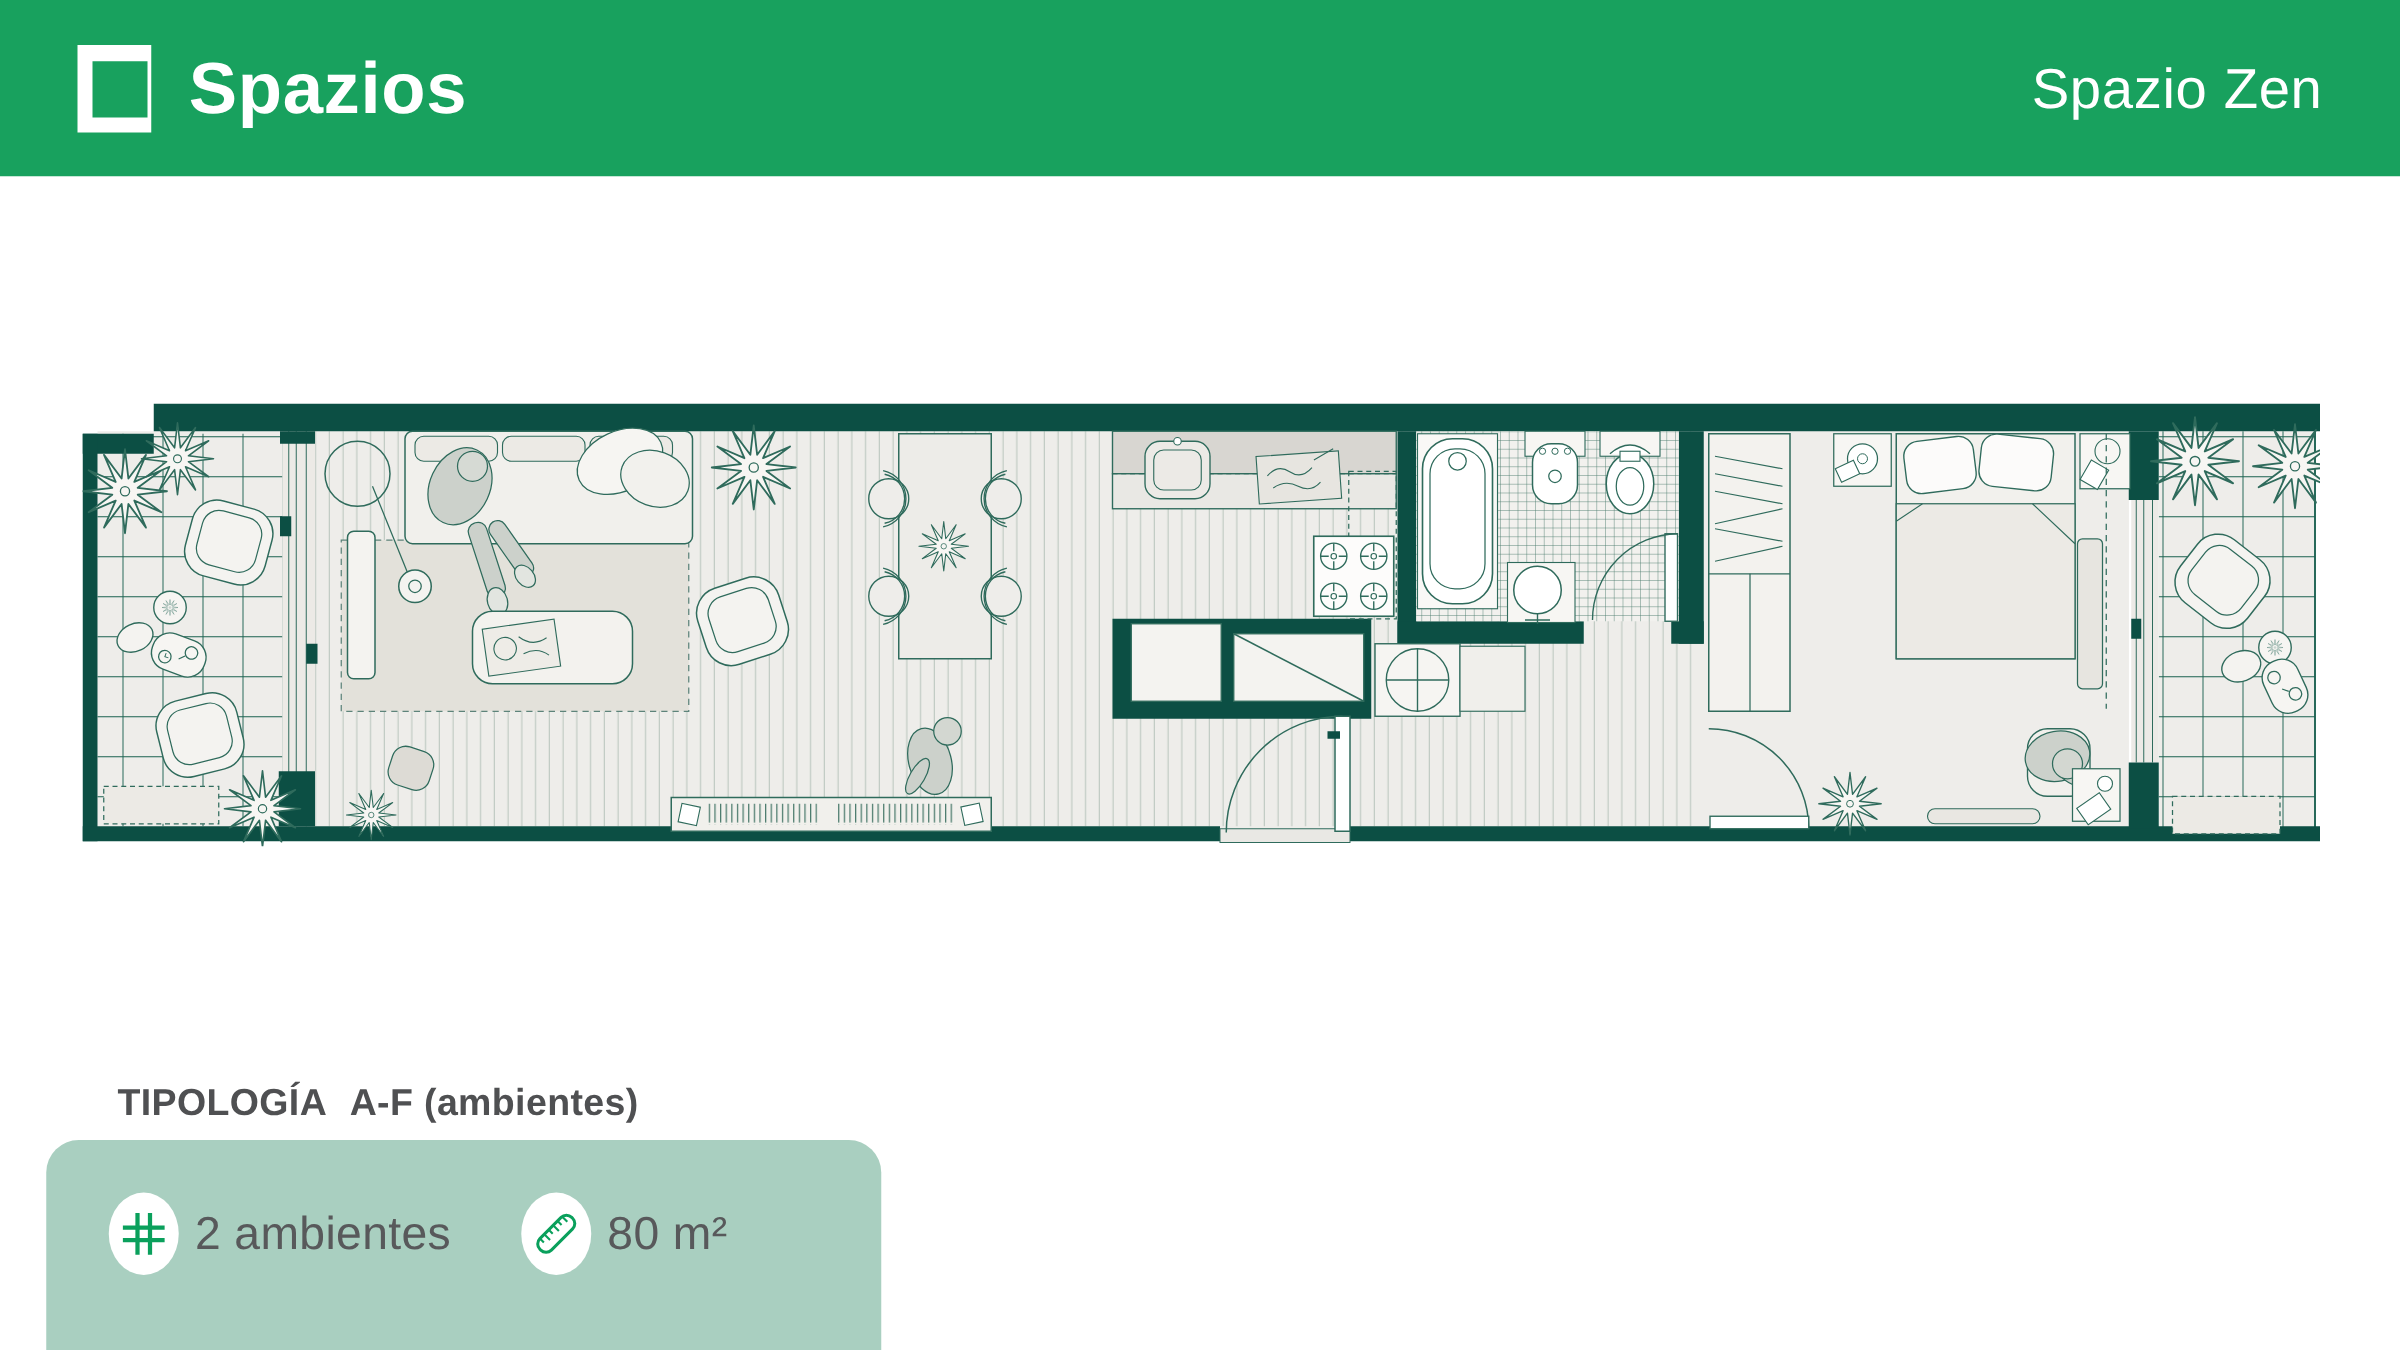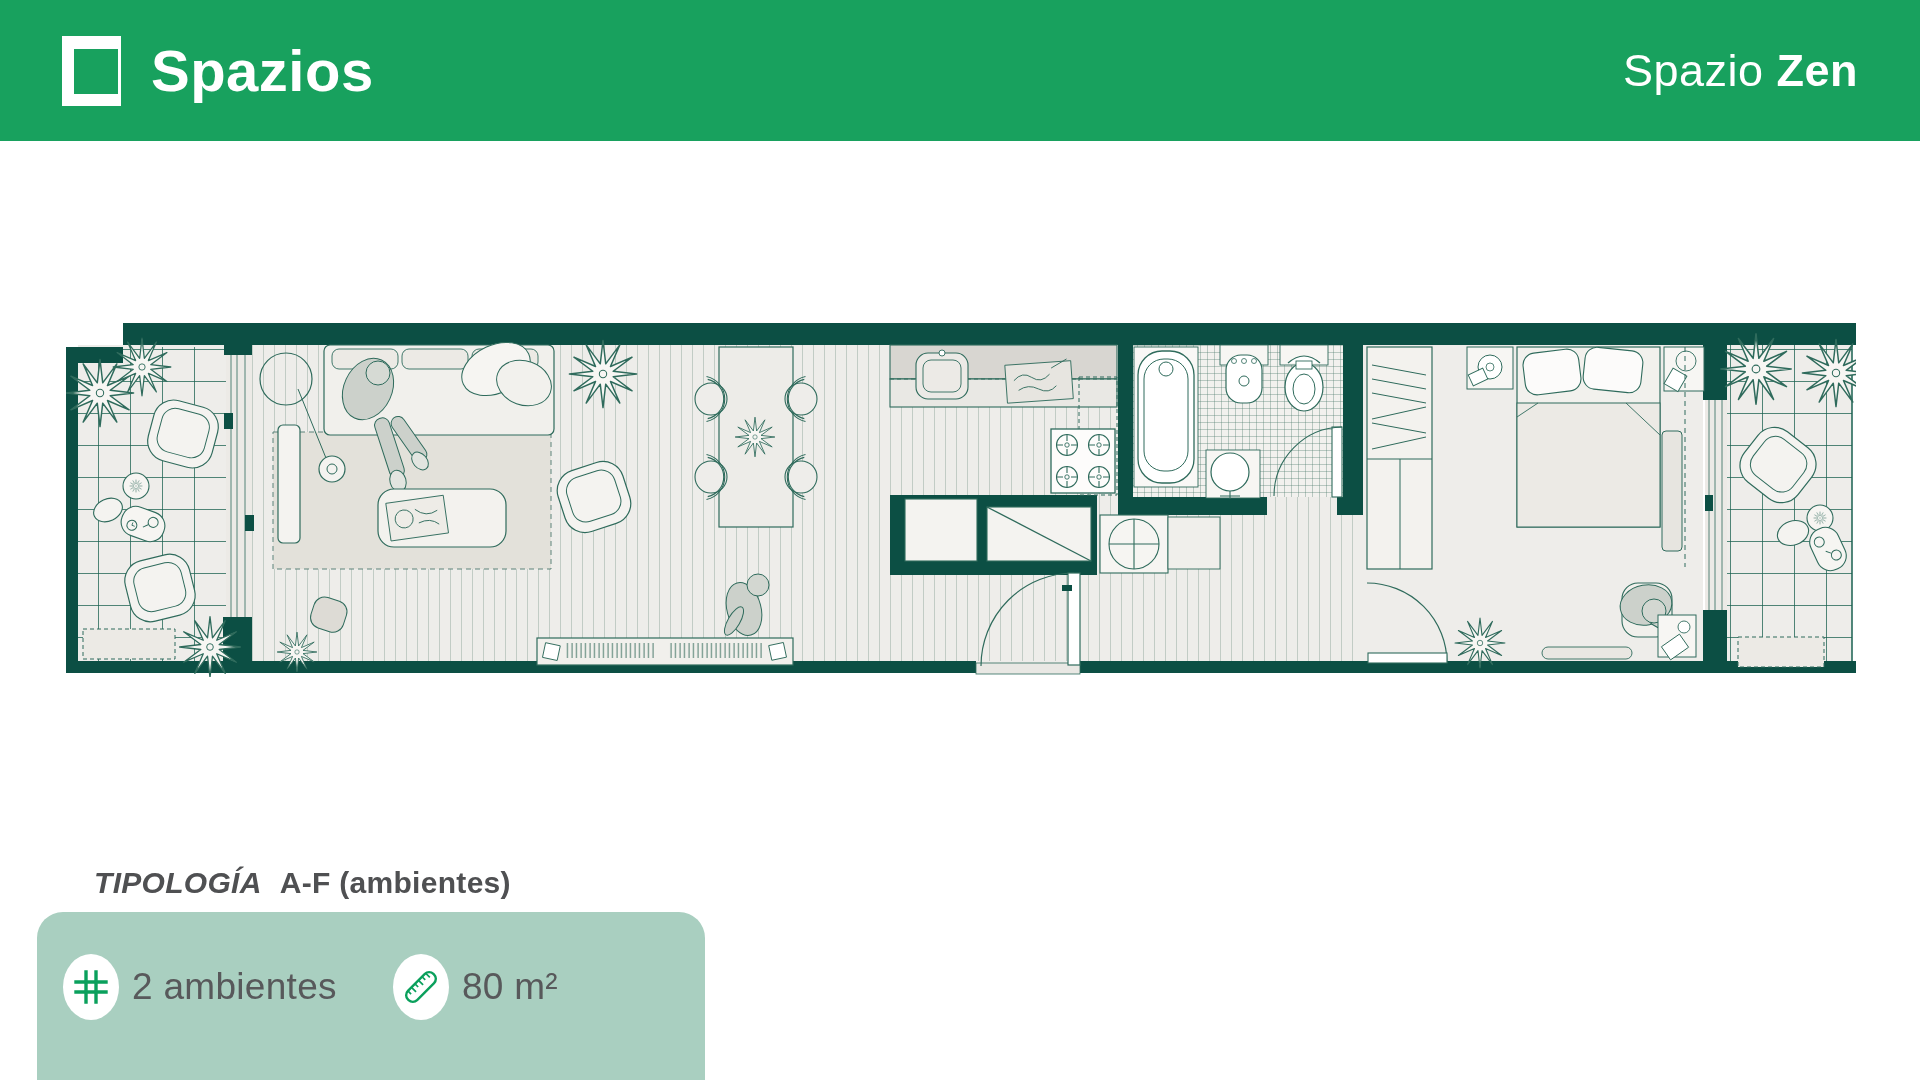--- a/index.html
+++ b/index.html
@@ -9,32 +9,32 @@
   .header{position:absolute;left:0;top:0;width:1920px;height:141px;
           background:var(--brand_green,#18a15e);display:flex;align-items:center;
           justify-content:space-between;padding:0 62px;box-sizing:border-box;}
   .brand{display:flex;align-items:center;}
   .logo-mark{width:59px;height:70px;background:#fff;position:relative;}
   .logo-hole{position:absolute;left:12px;top:13px;width:44px;height:45px;
              background:var(--brand_green,#18a15e);}
   .brand-name{color:#fff;font-size:58px;font-weight:700;letter-spacing:0.5px;margin-left:30px;}
   .project{color:#fff;font-size:45px;letter-spacing:0.5px;}
   .project .bold{font-weight:400;}
-  .project .light{font-weight:700;margin-left:13px;}
+  .project .light{font-weight:400;margin-left:13px;}
   
   .plan{position:absolute;left:66px;top:317px;width:1790px;height:360px;}
   .plan svg{display:block;}
   
   .typology{position:absolute;left:94px;top:866px;font-size:30px;font-weight:700;
             color:var(--text_dark,#4f5052);letter-spacing:0.3px;}
-  .typology .t-label{margin-right:18px;font-style:italic;}
+  .typology .t-label{margin-right:18px;}
   
   .card{position:absolute;left:37px;top:912px;width:668px;height:200px;
         background:var(--card_bg,#a9cfc0);border-radius:26px;}
-  .card-row{display:flex;align-items:center;padding:42px 0 0 26px;}
+  .card-row{display:flex;align-items:center;padding:42px 0 0 50px;}
   .feature{display:flex;align-items:center;}
   .f-circle{width:56px;height:66px;background:#fff;border-radius:50%;
             display:flex;align-items:center;justify-content:center;flex:0 0 auto;}
   .f-label{font-size:37px;color:var(--text_gray,#58595b);margin-left:13px;letter-spacing:0.3px;}
   .gap{width:56px;flex:0 0 auto;}
 </style>
 </head>
 <body>
 
 <div class="page">

